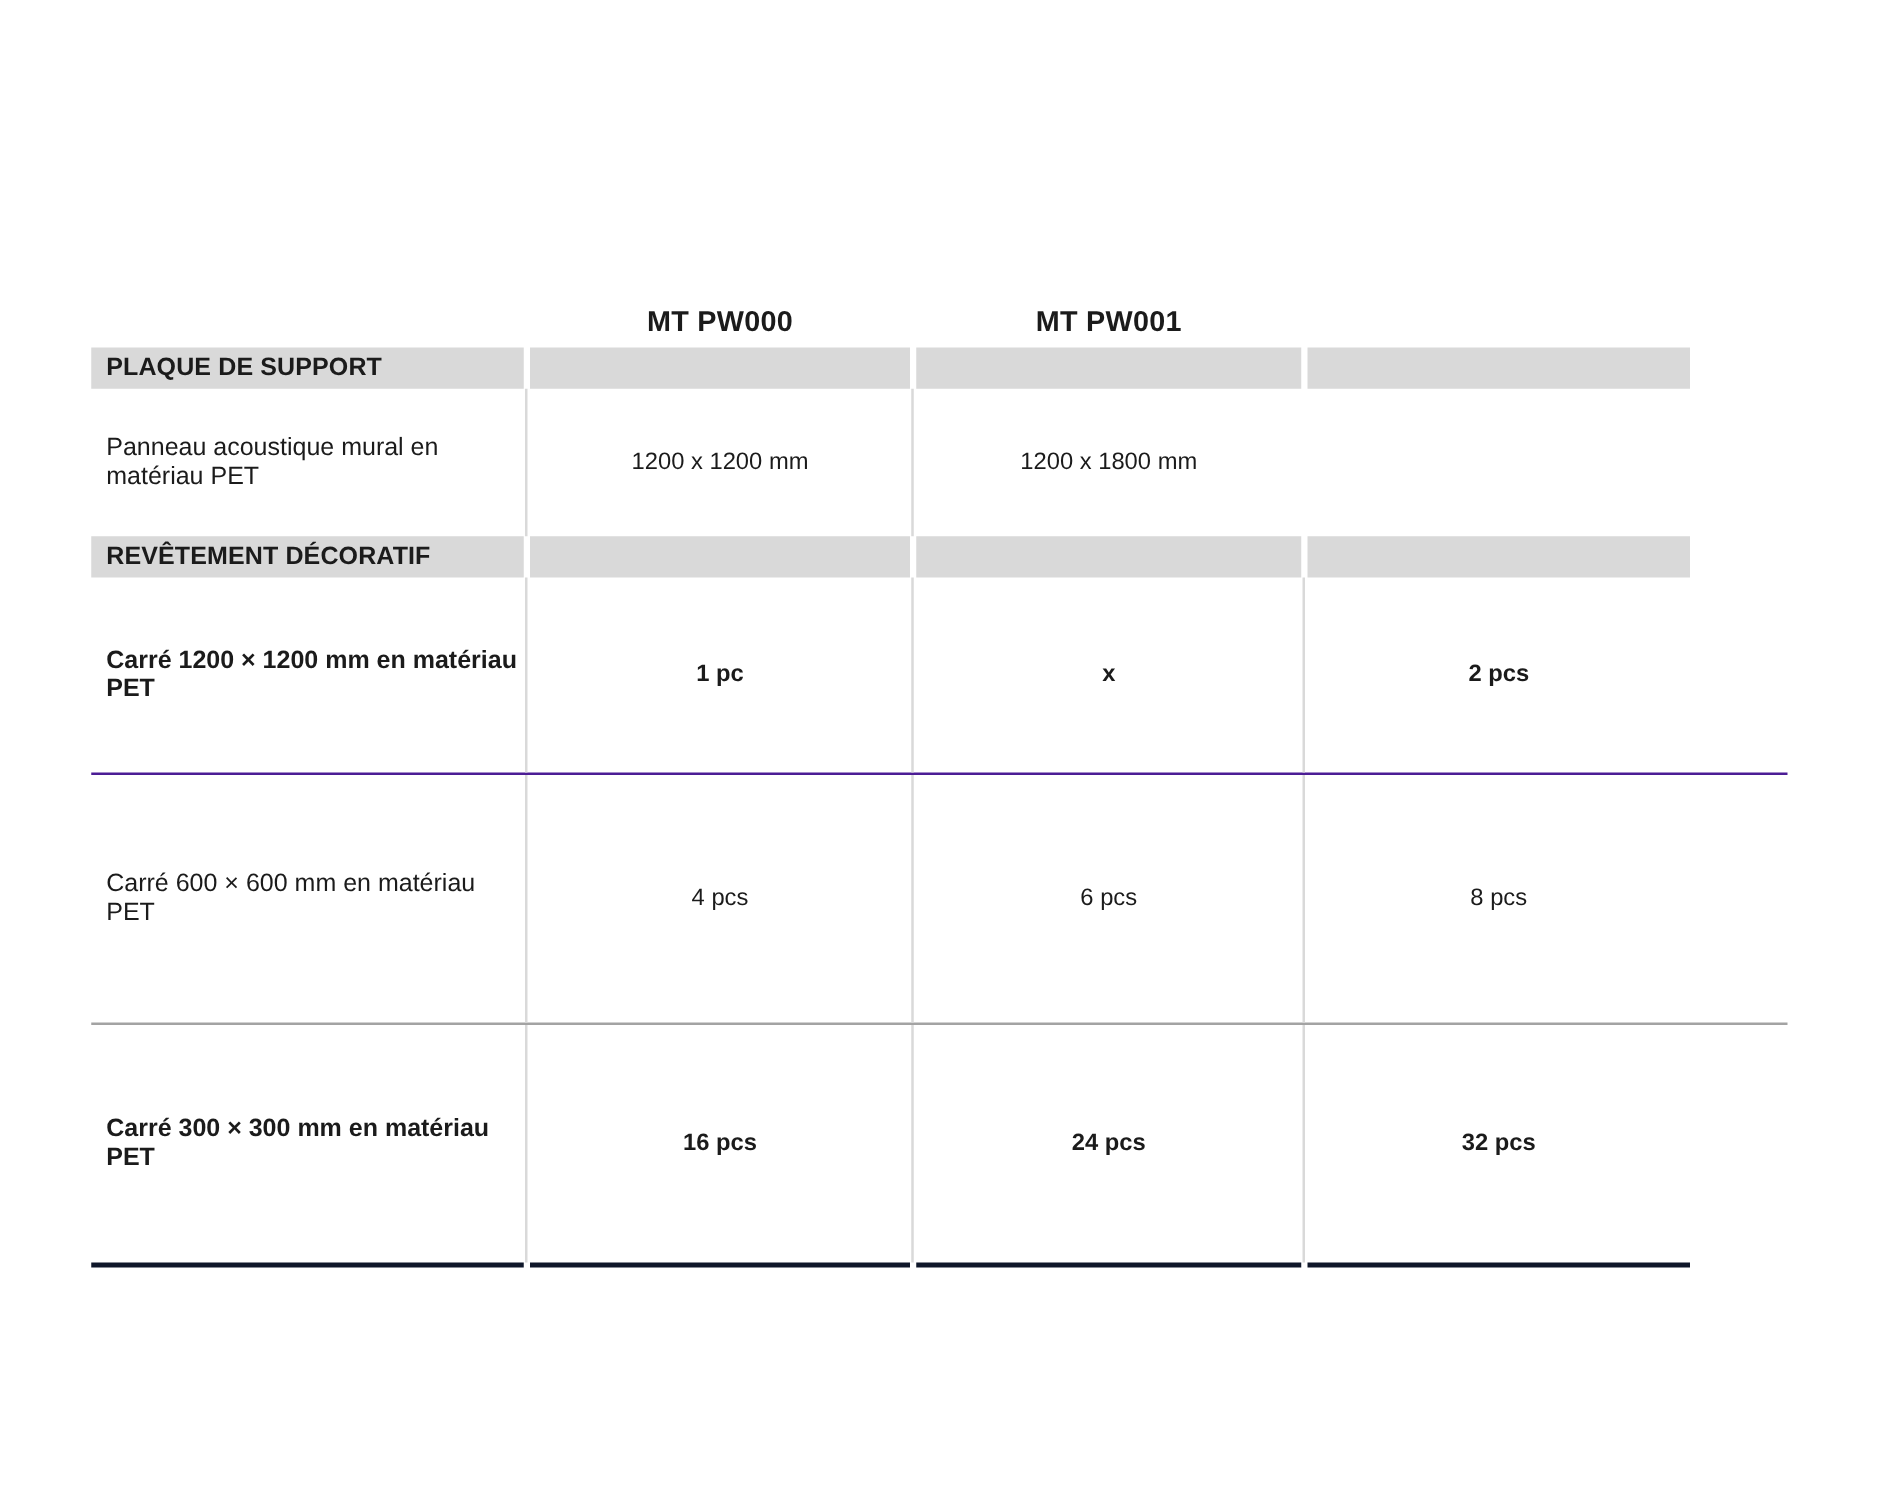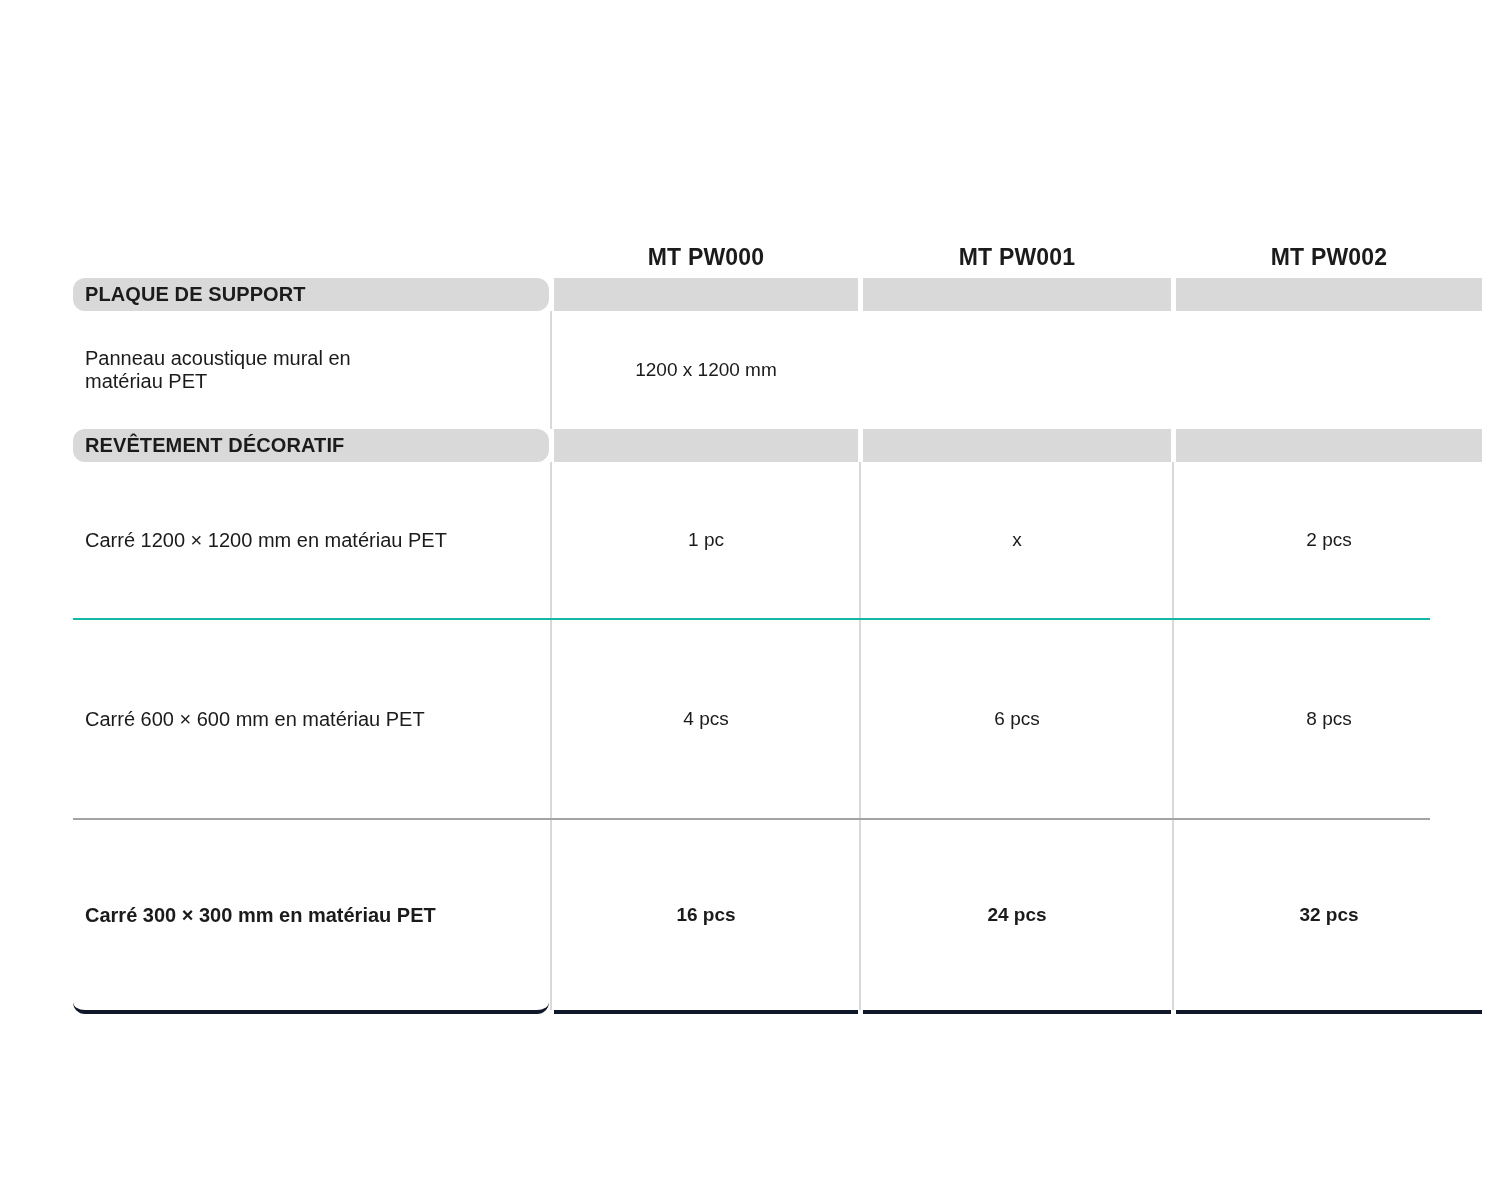--- a/index.html
+++ b/index.html
@@ -18,21 +18,21 @@
     left: 73px;
     top: 237px;
     width: 1357px;
   }
   .row {
     display: flex;
     column-gap: 5px;
     width: 100%;
   }
   .cell   { flex: 0 0 auto; }
-  .col-1  { width: 476px; border-radius: 12px; }
+  .col-1  { width: 346px; }
   .col-2  { width: 304px; }
   .col-3  { width: 308px; }
   .col-4  { width: 306px; }
 
   
   .header-row { height: 41px; }
   .header-row .col-header {
     display: flex; align-items: center; justify-content: center;
     font-weight: bold; font-size: 23px; letter-spacing: 0.2px;
   }
@@ -63,50 +63,50 @@
   }
   
   .data-row .value-cell::before {
     content: "";
     position: absolute;
     left: -4px; top: 0; bottom: 0;
     width: 2px;
     background: #d9d9d9;
   }
   .row-panneau   { height: 118px; }
-  .row-carre1200 { height: 158px; border-bottom: 2px solid #14b8a6; }
+  .row-carre1200 { height: 158px; border-bottom: 2px solid #4c1d95; font-weight: bold; }
   .row-carre600  { height: 200px; border-bottom: 2px solid #a3a3a3; }
   .row-carre300  { height: 194px; }
   
   .row-carre300 .cell { border-bottom: 4px solid #0f172a; font-weight: bold; }
 </style>
 </head>
 <body>
 
 <div class="page">
   <div class="spec-table">
 
     <div class="row header-row">
       <div class="cell col-1"></div>
       <div class="cell col-2 col-header">MT PW000</div>
       <div class="cell col-3 col-header">MT PW001</div>
-      <div class="cell col-4 col-header">MT PW002</div>
     </div>
 
     <div class="row band-row">
       <div class="cell col-1 label-cell">PLAQUE DE SUPPORT</div>
       <div class="cell col-2"></div>
       <div class="cell col-3"></div>
       <div class="cell col-4"></div>
     </div>
 
     <div class="row data-row row-panneau">
       <div class="cell col-1 label-cell">Panneau acoustique mural en
 matériau PET</div>
       <div class="cell col-2 value-cell">1200 x 1200 mm</div>
+      <div class="cell col-3 value-cell">1200 x 1800 mm</div>
     </div>
 
     <div class="row band-row">
       <div class="cell col-1 label-cell">REVÊTEMENT DÉCORATIF</div>
       <div class="cell col-2"></div>
       <div class="cell col-3"></div>
       <div class="cell col-4"></div>
     </div>
 
     <div class="row data-row row-carre1200">

